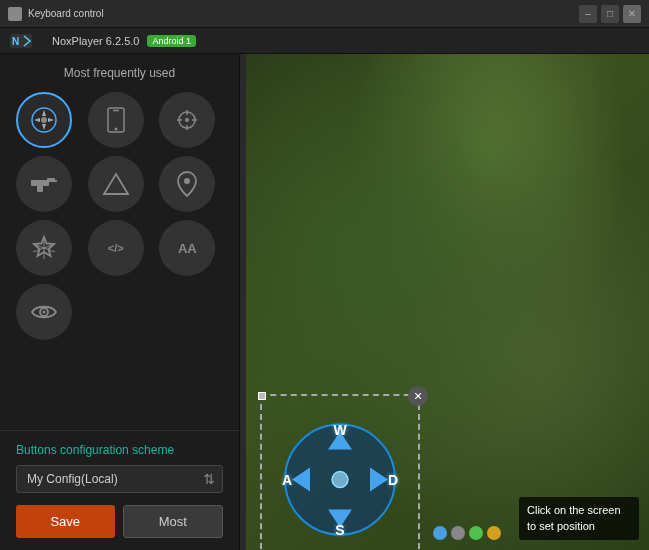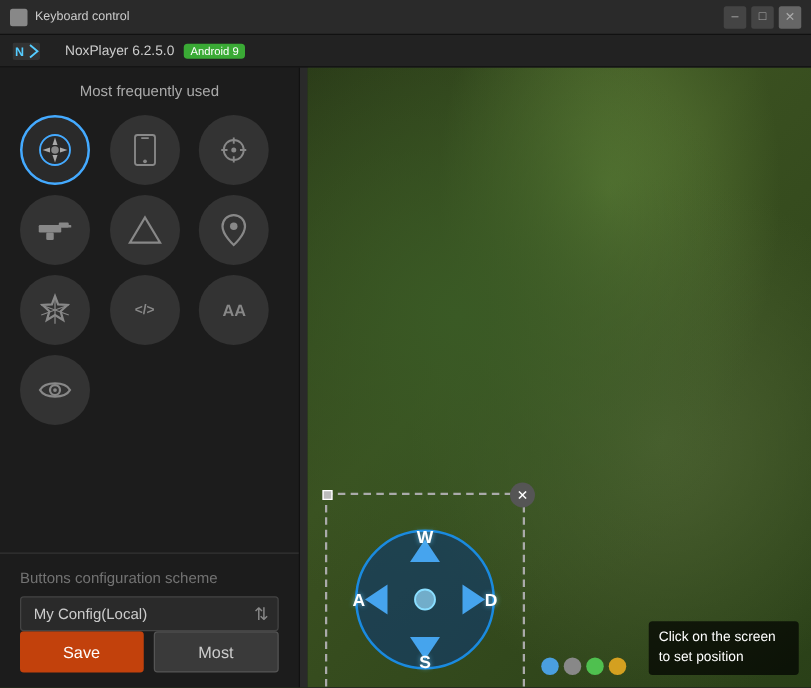--- a/index.html
+++ b/index.html
@@ -136,27 +136,27 @@
 
     .divider-area {
       flex: 1;
     }
 
     .config-section {
       padding: 12px 16px;
       border-top: 1px solid #333;
     }
     .config-label {
-      color: #737373;
+      color: #14b8a6;
       font-size: 12px;
       margin-bottom: 8px;
     }
     .config-select-wrap {
       position: relative;
-      margin-bottom: 0;
+      margin-bottom: 12px;
     }
     .config-select {
       width: 100%;
       background: #2a2a2a;
       border: 1px solid #444;
       color: #ccc;
       font-size: 12px;
       padding: 6px 10px;
       appearance: none;
       cursor: pointer;
@@ -345,21 +345,21 @@
 </div>
 
 <div class="nox-bar">
   <div class="nox-logo">
     <svg width="22" height="14" viewBox="0 0 22 14">
       <rect x="0" y="0" width="22" height="14" rx="2" fill="#333"></rect>
       <text x="2" y="11" font-size="10" fill="#5cf" font-weight="bold">N</text>
       <path d="M14 2 L20 7 L14 12" fill="none" stroke="#5cf" stroke-width="1.5"></path>
     </svg>
     <span class="nox-text">NoxPlayer 6.2.5.0</span>
-    <span class="android-badge">Android 9</span>
+    <span class="android-badge">Android 1</span>
   </div>
 </div>
 
 <div class="main-content">
 
   <div class="left-panel">
     <div class="most-used-label">Most frequently used</div>
 
     <div class="icon-grid">
 

